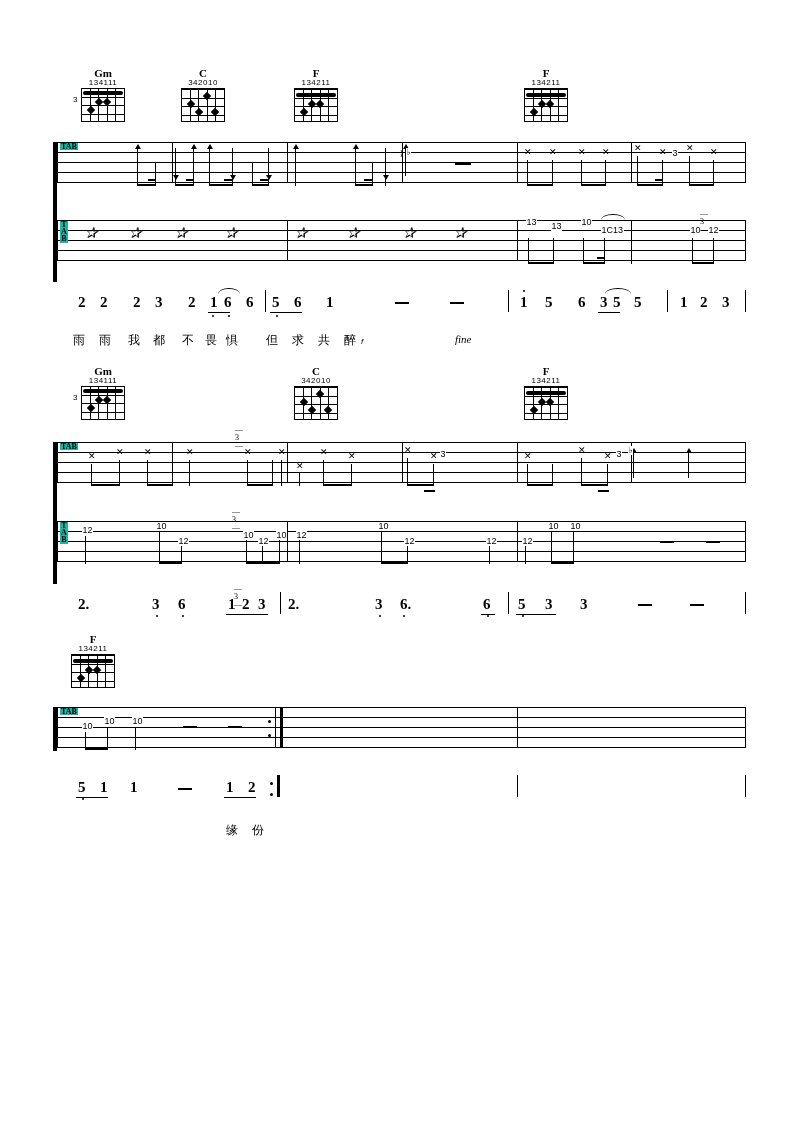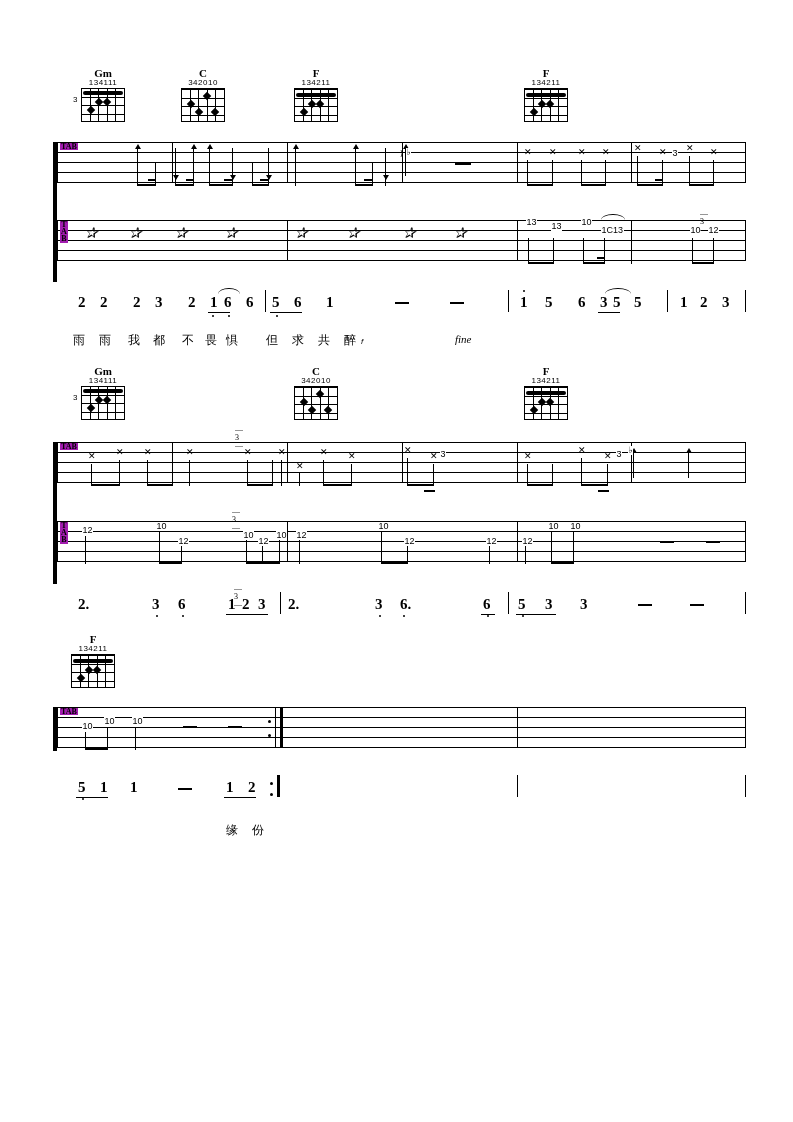--- a/index.html
+++ b/index.html
@@ -17,21 +17,21 @@
   .chord .dot{position:absolute;width:6px;height:6px;background:#000;transform:rotate(45deg);}
   .chord .fretno{position:absolute;left:-9px;top:6px;font-size:8px;font-family:"Liberation Sans",sans-serif;}
   .chord .barre{position:absolute;height:4px;background:#000;border-radius:2px;}
 
   
   .sys{position:absolute;}
   .line{position:absolute;height:1px;background:#000;left:0;}
   .bracket{position:absolute;width:4px;background:#000;}
   .barline{position:absolute;width:1px;background:#000;}
   .barline.thick{width:3px;}
-  .tabmark{position:absolute;font-family:"Liberation Serif",serif;font-weight:bold;font-size:8px;line-height:7.2px;text-align:center;background:#a21caf;padding:0 1px;}
+  .tabmark{position:absolute;font-family:"Liberation Serif",serif;font-weight:bold;font-size:8px;line-height:7.2px;text-align:center;background:#14b8a6;padding:0 1px;}
 
   .num{position:absolute;font-family:"Liberation Sans",sans-serif;font-size:9px;line-height:9px;background:#fff;padding:0 0.5px;}
   .stem{position:absolute;width:1px;background:#000;}
   .beam{position:absolute;height:2px;background:#000;}
   .xmark{position:absolute;font-family:"Liberation Sans",sans-serif;font-size:9px;line-height:9px;}
   .slash{position:absolute;font-family:"Liberation Serif",serif;font-size:15px;line-height:15px;transform:skewX(-16deg);}
   .arrow{position:absolute;width:1px;background:#000;}
   .arrow:before{content:"";position:absolute;left:-2.5px;width:0;height:0;border-left:3px solid transparent;border-right:3px solid transparent;}
   .arrow.up:before{top:-4px;border-bottom:5px solid #000;}
   .arrow.down:before{bottom:-4px;border-top:5px solid #000;}

